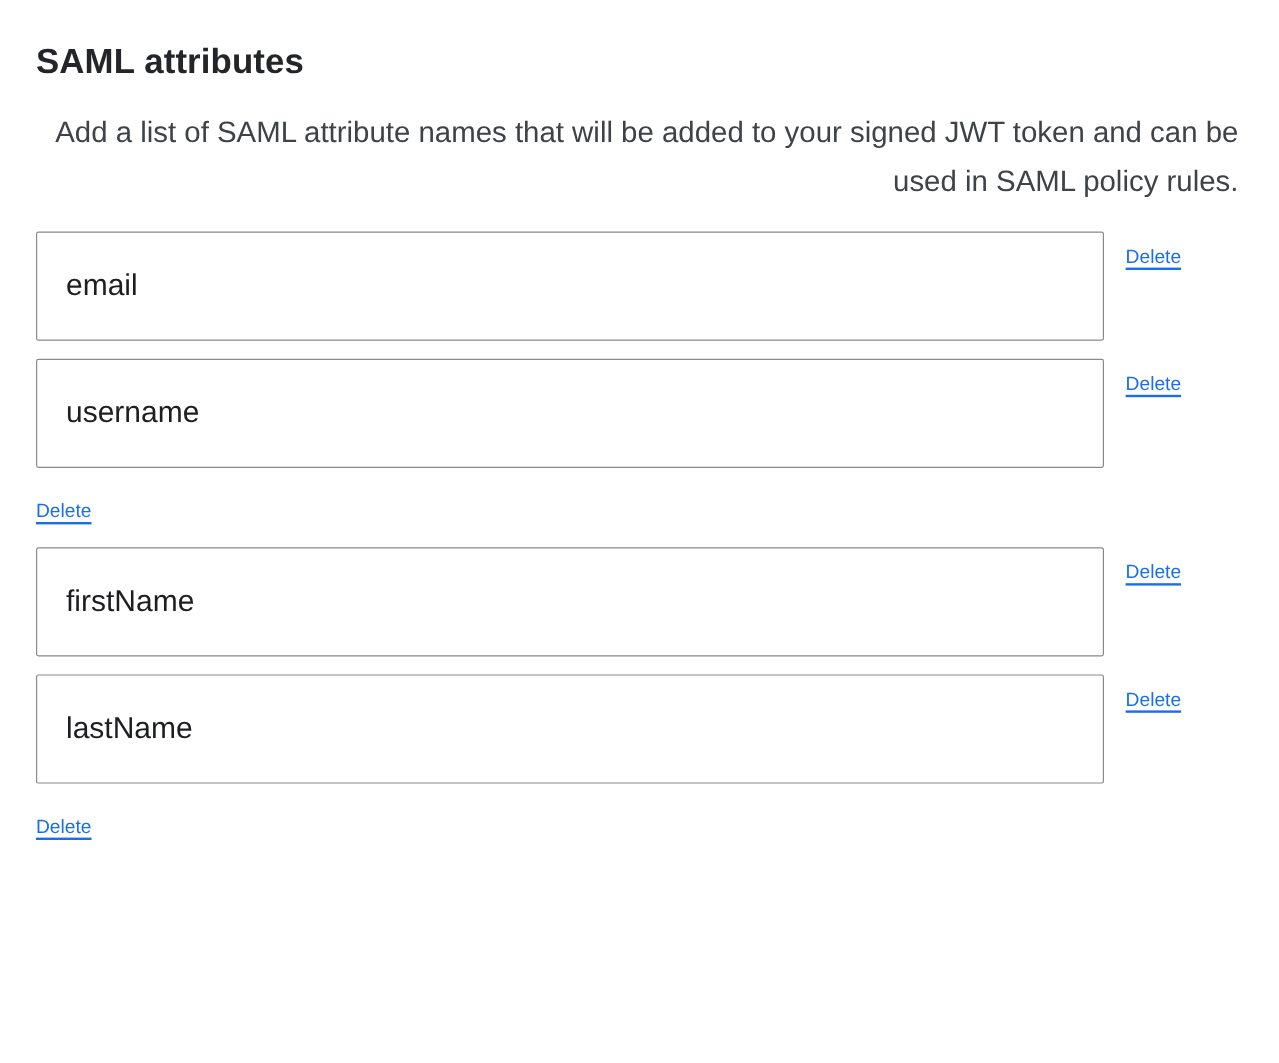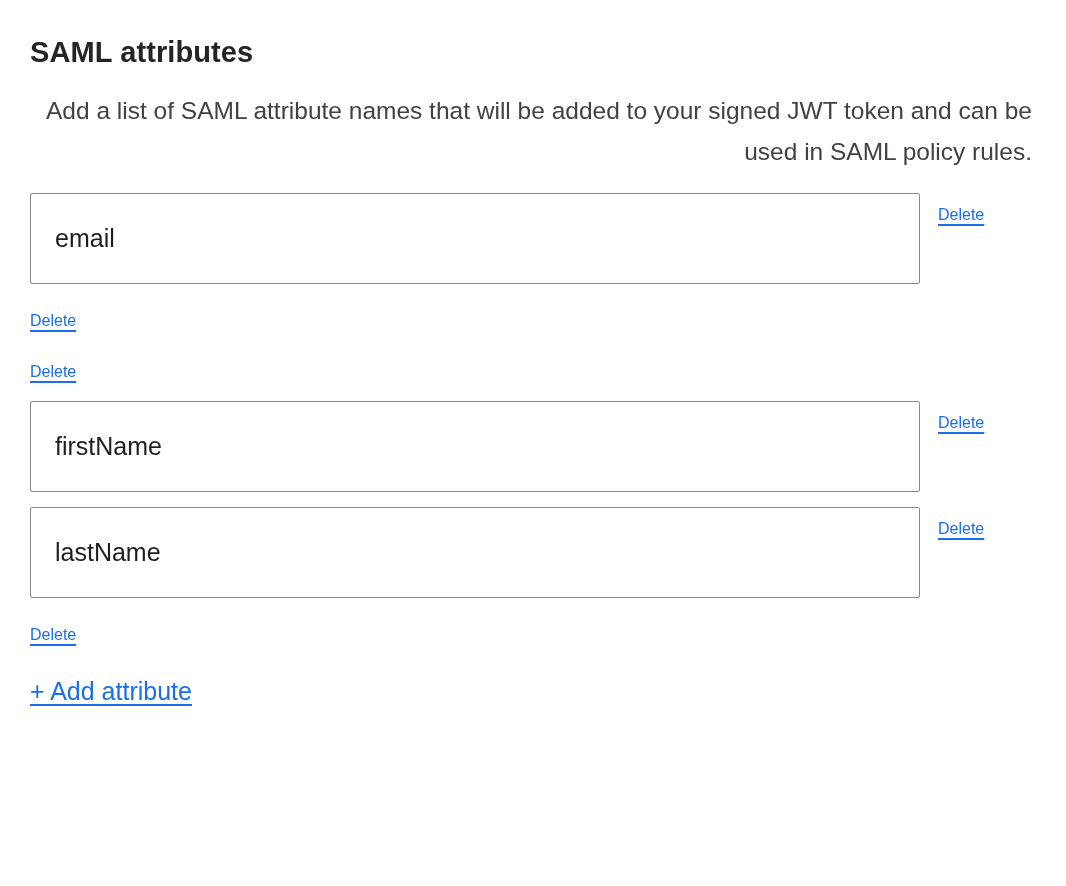--- a/index.html
+++ b/index.html
@@ -89,20 +89,21 @@
 
   <p class="section-description">Add a list of SAML attribute names that will be added to your signed JWT token and can be used in SAML policy rules.</p>
 
   <div class="attribute-list">
   <div class="attribute-row">
     <input type="text" class="attribute-input" value="email" style="">
     <a class="link delete-link">Delete</a>
   </div>
 
   <div class="attribute-row">
+    <input type="text" class="attribute-input" value="username" style="">
     <a class="link delete-link">Delete</a>
   </div>
 
   <div class="attribute-row">
     <a class="link delete-link">Delete</a>
   </div>
 
   <div class="attribute-row">
     <input type="text" class="attribute-input" value="firstName" style="">
     <a class="link delete-link">Delete</a>
@@ -111,14 +112,13 @@
   <div class="attribute-row">
     <input type="text" class="attribute-input" value="lastName" style="">
     <a class="link delete-link">Delete</a>
   </div>
 
   <div class="attribute-row">
     <a class="link delete-link">Delete</a>
   </div>
 </div>
 
-  <a class="link add-attribute-link">+ Add attribute</a>
 </div>
 
 </body></html>

